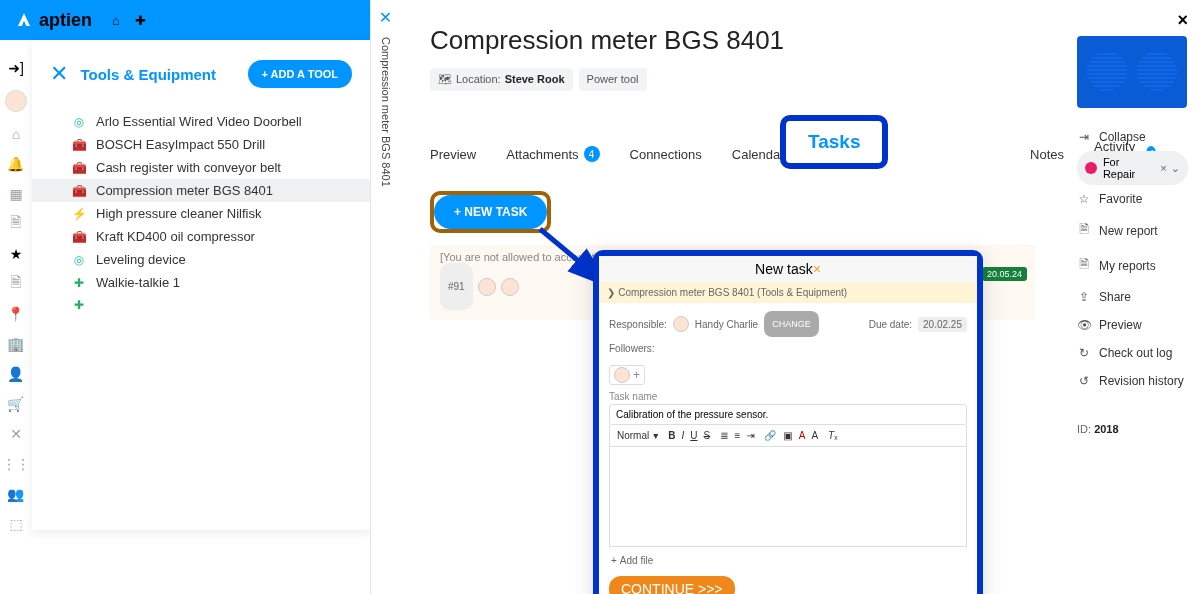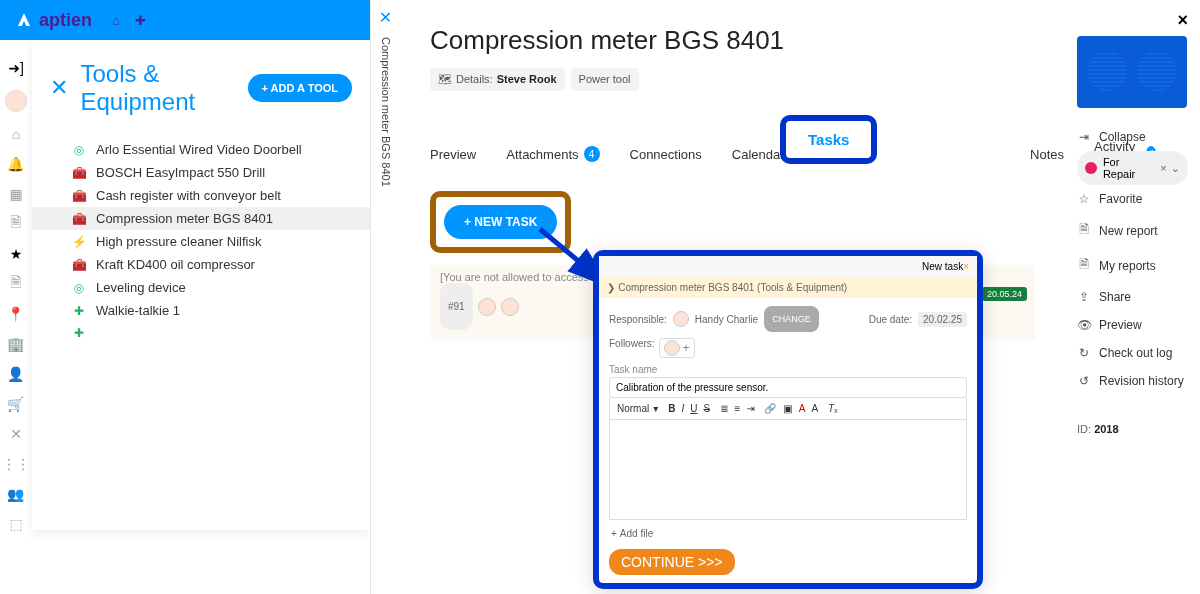--- a/index.html
+++ b/index.html
@@ -1,35 +1,35 @@
 <!DOCTYPE html>
 <html><head>
 <meta charset="utf-8">
 <style>
 * { box-sizing: border-box; margin: 0; padding: 0; font-family: -apple-system, BlinkMacSystemFont, 'Segoe UI', Arial, sans-serif; }
 body { width: 1200px; height: 594px; position: relative; background: #fff; overflow: hidden; font-size: 13px; }
 
 
-.topbar { position: absolute; top: 0; left: 0; width: 370px; height: 40px; background: #0095ff; display: flex; align-items: center; padding: 0 15px; color: #4c1d95; }
+.topbar { position: absolute; top: 0; left: 0; width: 370px; height: 40px; background: #0095ff; display: flex; align-items: center; padding: 0 15px; color: #000000; }
 .logo { display: flex; align-items: center; gap: 6px; font-weight: 600; font-size: 18px; }
 .logo-icon { width: 18px; height: 18px; }
 .top-icons { display: flex; gap: 15px; margin-left: 20px; }
 .top-icons span { cursor: pointer; }
 .company { margin-left: auto; font-weight: 600; font-size: 16px; }
 
 
 .rail { position: absolute; top: 40px; left: 0; width: 32px; height: 554px; background: #fff; display: flex; flex-direction: column; align-items: center; gap: 14px; padding-top: 20px; }
 .rail .ico { width: 16px; height: 16px; color: #9aa0a6; cursor: pointer; font-size: 14px; display: flex; align-items: center; justify-content: center; }
 .rail .avatar { width: 22px; height: 22px; border-radius: 50%; background: #fce3d4; border: 1px solid #ddd; }
 
 
 .sidebar { position: absolute; top: 40px; left: 32px; width: 338px; background: #fff; box-shadow: 0 3px 10px rgba(0,0,0,0.08); height: 490px; }
 .sidebar-head { display: flex; align-items: center; padding: 20px 18px 18px; gap: 12px; }
 .sidebar-head .tools-icon { color: #0095ff; font-size: 22px; }
-.sidebar-head h2 { color: #0095ff; font-size: 24px; font-weight: 400; flex: 1; }
+.sidebar-head h2 { color: #0095ff; font-size: 15px; font-weight: 700; flex: 1; }
 .add-tool { background: #0095ff; color: #fff; border: none; border-radius: 18px; padding: 8px 14px; font-size: 11px; font-weight: 600; cursor: pointer; }
 .item-list { padding: 4px 0; }
 .item { display: flex; align-items: center; gap: 10px; padding: 4px 20px 4px 40px; cursor: pointer; font-size: 13px; color: #333; }
 .item.active { background: #eef0f2; }
 .item .ii { width: 14px; text-align: center; font-size: 12px; }
 .item .ii.purple { color: #7b4fc7; }
 .item .ii.teal { color: #1abc9c; }
 .item .ii.blue { color: #0095ff; }
 .item .ii.green { color: #27ae60; }
 .item.plus { color: #27ae60; padding-left: 40px; }
@@ -44,38 +44,38 @@
 .main h1 { font-size: 26px; font-weight: 500; color: #222; margin-bottom: 12px; }
 .tags { display: flex; gap: 6px; margin-bottom: 40px; }
 .tag { background: #f1f3f4; border-radius: 4px; padding: 5px 8px; font-size: 11px; color: #555; display: inline-flex; gap: 4px; }
 .tag b { color: #222; font-weight: 600; }
 
 
 .tabs { display: flex; gap: 30px; align-items: center; margin-bottom: 14px; position: relative; }
 .tab { font-size: 13px; color: #333; cursor: pointer; display: flex; align-items: center; gap: 5px; padding: 8px 0; }
 .tab .badge { background: #0095ff; color: #fff; border-radius: 50%; width: 16px; height: 16px; display: inline-flex; align-items: center; justify-content: center; font-size: 10px; }
 .tab-tasks-box { border: 6px solid #0033cc; border-radius: 10px; padding: 10px 22px; position: absolute; left: 350px; top: -16px; background: #fff; }
-.tab-tasks-box span { color: #0095ff; font-size: 15px; font-weight: 600; }
-
-
-.new-task-box { border: 6px solid #a16207; border-radius: 10px; padding: 8px; display: inline-block; margin-bottom: 10px; }
+.tab-tasks-box span { color: #0095ff; font-size: 19px; font-weight: 600; }
+
+
+.new-task-box { border: 4px solid #a16207; border-radius: 10px; display: inline-block; margin-bottom: 10px; }
 .new-task-btn { background: #0095ff; color: #fff; border: none; border-radius: 18px; padding: 10px 20px; font-size: 12px; font-weight: 600; cursor: pointer; }
 
 
 .task-strip { background: #fdf8f2; border-radius: 3px; padding: 6px 10px 10px; margin-top: 2px; font-size: 11px; color: #888; position: relative; }
 .task-strip .pill { background: #eee; border-radius: 10px; padding: 18px 8px; color: #666; display: inline-block; font-size: 10px; }
 .task-strip .sm-av { width: 18px; height: 18px; border-radius: 50%; background: #fce3d4; display: inline-block; vertical-align: middle; border: 1px solid #ccc; margin-left: 2px; }
 .task-strip .due { position: absolute; right: 8px; top: 22px; background: #15803d; color: #fff; border-radius: 3px; padding: 2px 5px; font-size: 9px; }
 
 
 .arrow { position: absolute; left: 535px; top: 224px; pointer-events: none; z-index: 5; }
 
 
 .modal { position: absolute; left: 593px; top: 250px; width: 390px; border: 6px solid #0033cc; border-radius: 10px; background: #fff; box-shadow: 0 4px 20px rgba(0,0,0,0.15); z-index: 10; font-size: 11px; }
-.modal-head { background: #f7f7f7; display: flex; justify-content: flex-end; padding: 5px 8px; font-size: 10px; }
+.modal-head { background: #f7f7f7; display: flex; justify-content: center; padding: 5px 8px; font-size: 14px; }
 .modal-head .x { color: #f0a020; cursor: pointer; }
 .crumb { background: #fff4d6; padding: 5px 8px; color: #666; font-size: 10px; }
 .modal-body { padding: 8px 10px; }
 .mrow { display: flex; align-items: center; gap: 6px; margin-bottom: 6px; color: #666; font-size: 10px; }
 .mrow .mini-av { width: 16px; height: 16px; border-radius: 50%; background: #fce3d4; border: 1px solid #ccc; }
 .mrow .chg { background: #aaa; color: #fff; border-radius: 8px; padding: 8px 8px; font-size: 9px; border: none; }
 .mrow .due-label { margin-left: auto; }
 .mrow .due-pill { background: #eee; border-radius: 3px; padding: 2px 5px; color: #666; }
 .fbox { border: 1px solid #ddd; border-radius: 3px; padding: 1px 4px; display: flex; gap: 3px; align-items: center; }
 .fbox .plus { font-size: 12px; color: #888; }
@@ -186,21 +186,21 @@
 <div class="vstrip">
   <span class="gear">✕</span>
   <span class="vtxt">Compression meter BGS 8401</span>
 </div>
 
 <div class="main">
   <h1>Compression meter BGS 8401</h1>
   <div class="tags">
     <span class="tag">
         <span>🗺</span>
-        <span>Details:</span>
+        <span>Location:</span>
         <b>Steve Rook</b>
       </span>
     <span class="tag">
         <span>Power tool</span>
       </span>
   </div>
 
   <div class="tabs">
     <div class="tab">
         <span>Preview</span>
@@ -260,21 +260,21 @@
   <div class="crumb">❯ <span>Compression meter BGS 8401 (Tools &amp; Equipment)</span></div>
   <div class="modal-body">
     <div class="mrow">
       <span>Responsible:</span>
       <span class="mini-av"></span>
       <span>Handy Charlie</span>
       <button class="chg">CHANGE</button>
       <span class="due-label">Due date:</span>
       <span class="due-pill">20.02.25</span>
     </div>
-    <div class="mrow" style="flex-direction:row;align-items:flex-start;gap:4px">
+    <div class="mrow" style="flex-direction:column;align-items:flex-start;gap:11px">
       <span>Followers:</span>
       <span class="fbox">
           <span class="mini-av"></span>
           <span class="plus">+</span>
         </span>
     </div>
     <div class="tname-lbl">Task name</div>
     <div class="tname">Calibration of the pressure sensor.</div>
     <div class="toolbar">
       <span class="sel">

